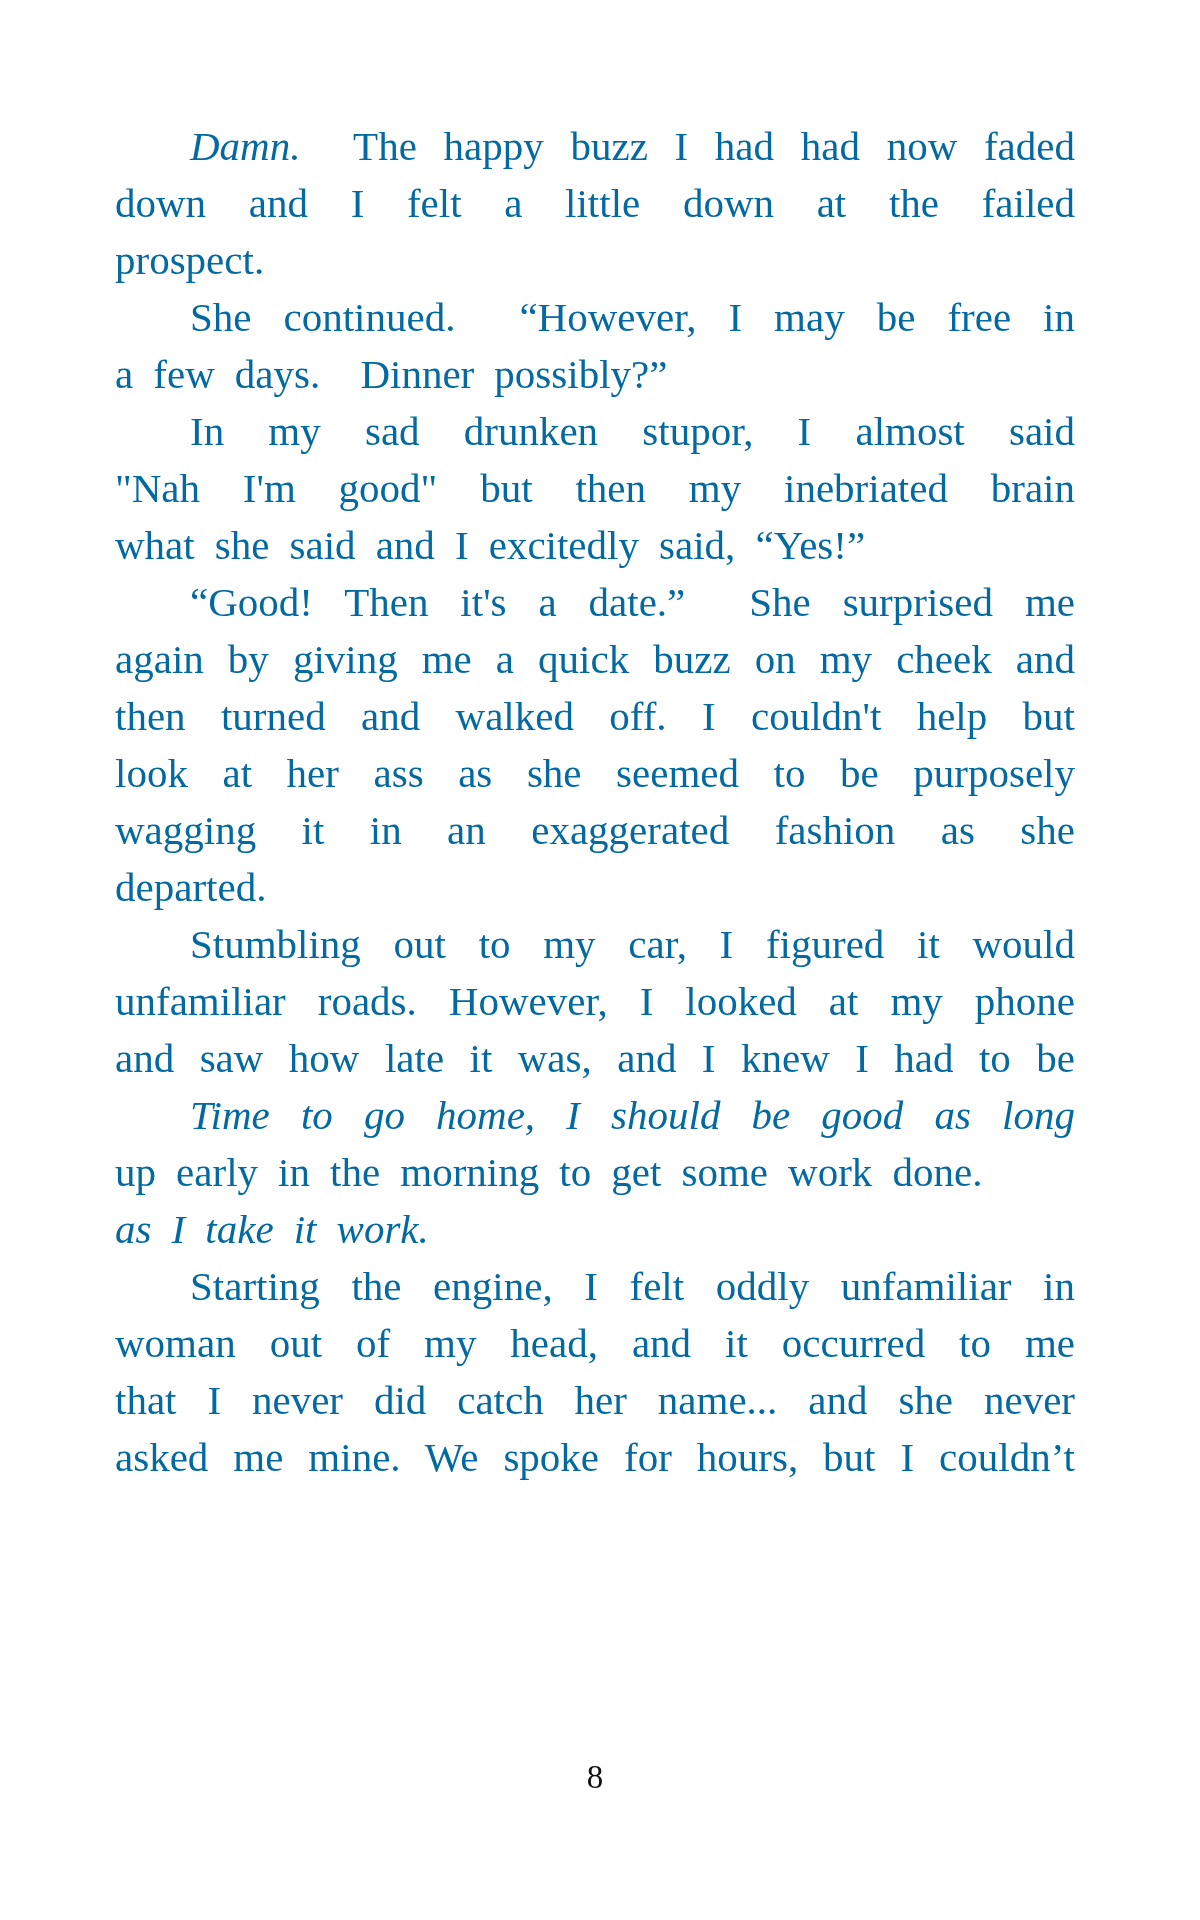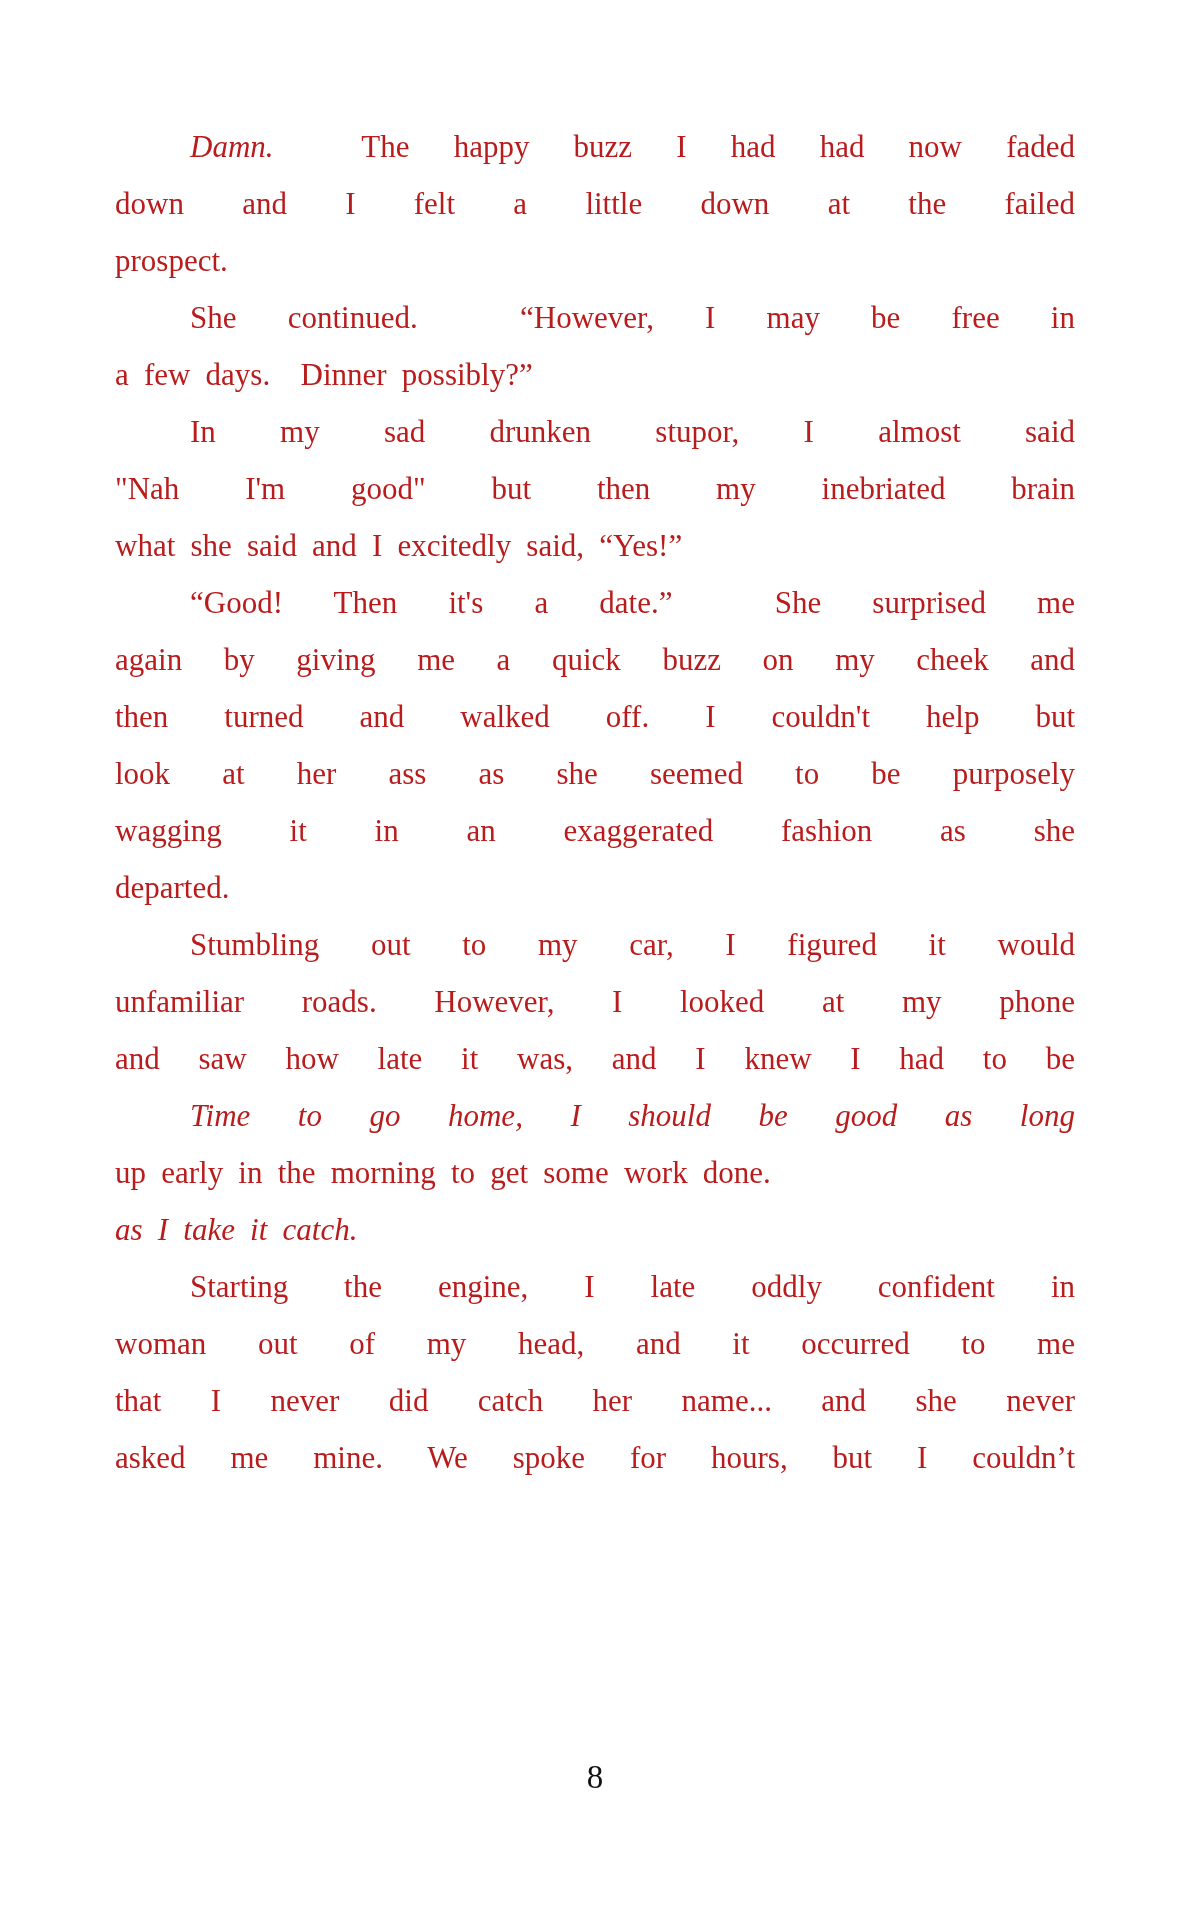--- a/index.html
+++ b/index.html
@@ -17,27 +17,27 @@
     color: #121212;
     overflow: hidden;
   }
   .text-block {
     position: absolute;
     left: 115px;
     top: 118px;
     width: 960px;
   }
   .line {
-    font-size: 31px;
+    font-size: 41px;
     line-height: 57px;
     white-space: pre-wrap;
     text-align: justify;
     text-align-last: justify;
     text-justify: inter-word;
-    color: #b91c1c;
+    color: #0369a1;
   }
   .line.indent { text-indent: 75px; }
   .line.para-end {
     text-align: right;
     text-align-last: left;
     word-spacing: 0.24em;
   }
   .line .it { font-style: italic; }
   .line .rm { font-style: normal; }
   .page-number {
@@ -68,20 +68,20 @@
       <div class="line"><span class="rm">again by giving me a quick buzz on my cheek and</span></div>
       <div class="line"><span class="rm">then turned and walked off. I couldn't help but</span></div>
       <div class="line"><span class="rm">look at her ass as she seemed to be purposely</span></div>
       <div class="line"><span class="rm">wagging it in an exaggerated fashion as she</span></div>
       <div class="line para-end"><span class="rm">departed.</span></div>
       <div class="line indent"><span class="rm">Stumbling out to my car, I figured it would</span></div>
       <div class="line"><span class="rm">unfamiliar roads. However, I looked at my phone</span></div>
       <div class="line"><span class="rm">and saw how late it was, and I knew I had to be</span></div>
       <div class="line indent"><span class="it">Time to go home, I should be good as long</span></div>
       <div class="line para-end"><span class="rm">up early in the morning to get some work done.</span></div>
-      <div class="line para-end"><span class="it">as I take it catch.</span></div>
-      <div class="line indent"><span class="rm">Starting the engine, I late oddly confident in</span></div>
+      <div class="line para-end"><span class="it">as I take it work.</span></div>
+      <div class="line indent"><span class="rm">Starting the engine, I felt oddly unfamiliar in</span></div>
       <div class="line"><span class="rm">woman out of my head, and it occurred to me</span></div>
       <div class="line"><span class="rm">that I never did catch her name... and she never</span></div>
       <div class="line"><span class="rm">asked me mine. We spoke for hours, but I couldn’t</span></div>
     </div>
   <div class="page-number">8</div>
 </div>
 
 </body></html>

